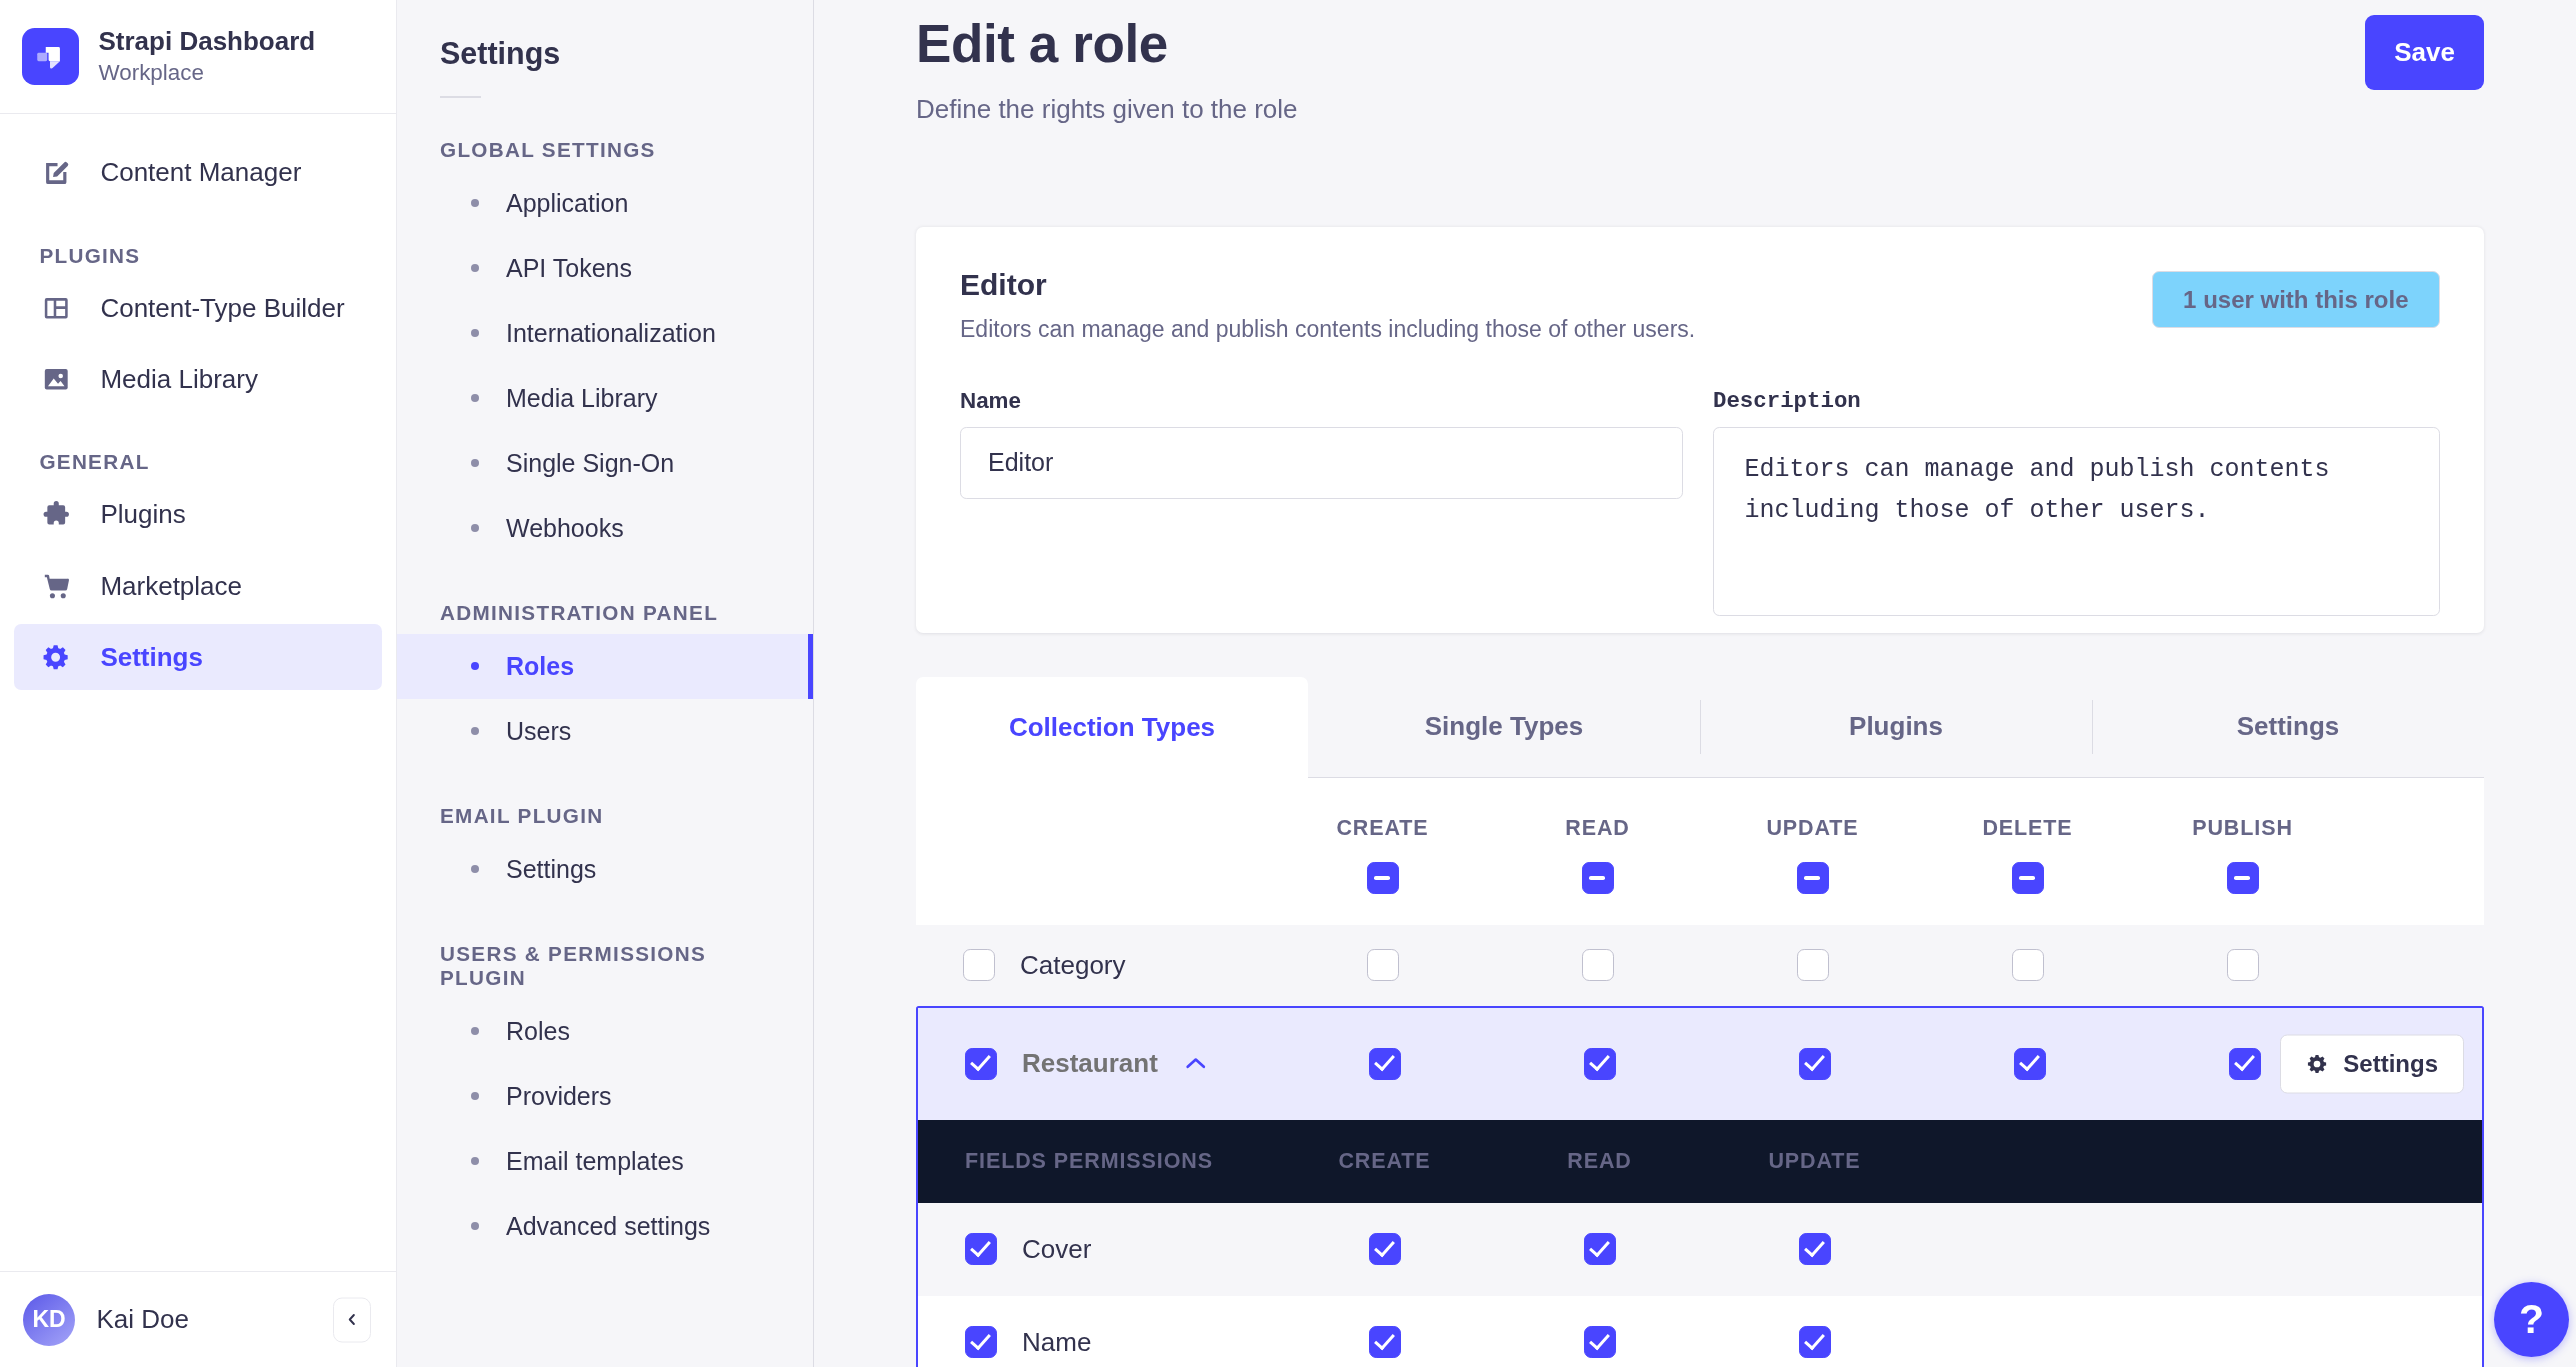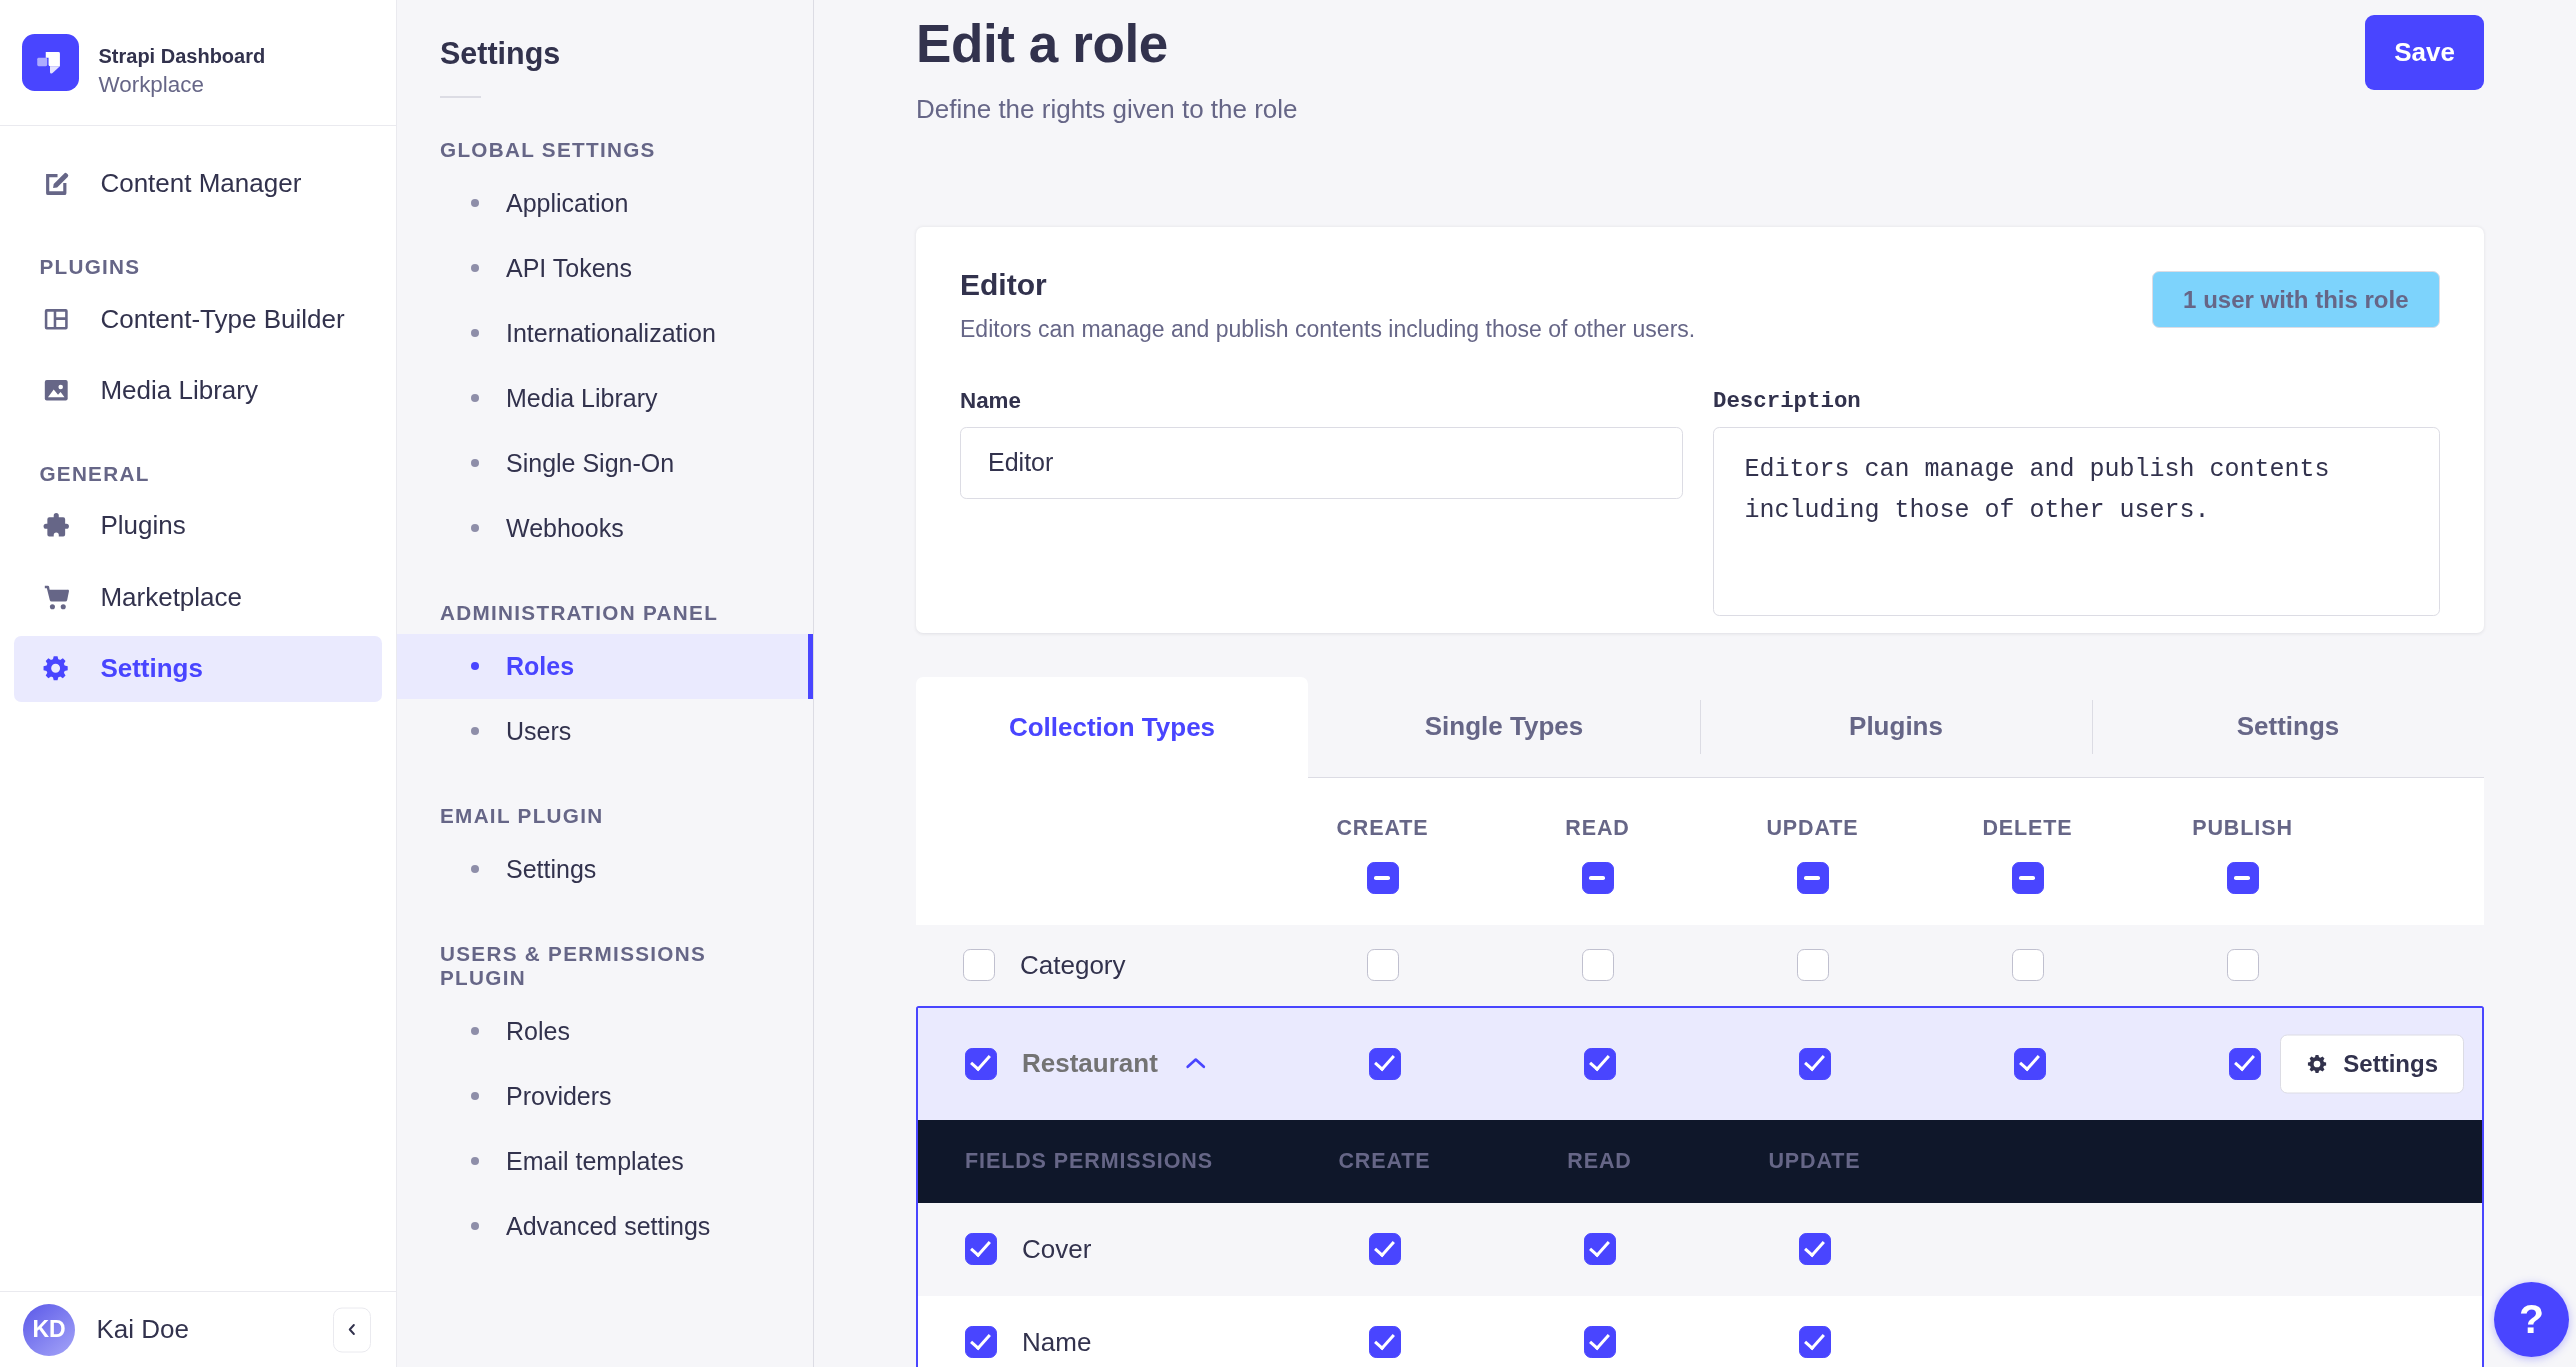--- a/index.html
+++ b/index.html
@@ -17,37 +17,37 @@
     position: relative; flex-shrink: 0;
   }
   .brand {
     display: flex; align-items: center; gap: 20px;
     padding: 27px 21.5px 27px 21.5px; border-bottom: 0.9px solid #eaeaef;
   }
   .brand-logo {
     width: 57px; height: 57px; border-radius: 12.6px; background: #4945ff;
     display: flex; align-items: center; justify-content: center; flex-shrink: 0;
   }
-  .brand-text .t { font-size: 20px; font-weight: bold; color: #32324d; line-height: 1.15; margin-top: 18px; }
+  .brand-text .t { font-size: 26px; font-weight: bold; color: #32324d; line-height: 1.15; }
   .brand-text .s { font-size: 22.4px; color: #666687; margin-top: 3.6px; }
   .nav-list { padding: 20px 0 0 0; }
   .nav-item {
     display: flex; align-items: center; gap: 27px;
     margin: 5.4px 14.4px; padding: 0 25px; height: 66px; border-radius: 7.2px;
     font-size: 26px; color: #32324d; cursor: pointer;
   }
   .nav-item .ic { width: 34px; height: 34px; color: #666687; flex-shrink: 0; display:flex; align-items:center; justify-content:center; }
   .nav-item.active { background: #eaeafe; color: #4945ff; font-weight: bold; }
   .nav-item.active .ic { color: #4945ff; }
   .nav-section-head {
     margin: 38px 14.4px 7.2px 14.4px; padding: 0 25px;
     font-size: 20.7px; font-weight: bold; color: #666687; letter-spacing: 1.3px;
   }
   .sidebar-footer {
-    position: absolute; left: 0; right: 0; bottom: 0; height: 76px;
+    position: absolute; left: 0; right: 0; bottom: 0; height: 96px;
     border-top: 0.9px solid #eaeaef; display: flex; align-items: center; padding: 0 23px;
   }
   .avatar {
     width: 52px; height: 52px; border-radius: 50%;
     background: linear-gradient(140deg, #5a58e8 0%, #a5a5f8 100%);
     color: #fff; font-size: 23px; font-weight: bold;
     display: flex; align-items: center; justify-content: center; flex-shrink: 0;
   }
   .user-name { font-size: 26px; color: #32324d; margin-left: 21.5px; }
   .collapse-btn {

